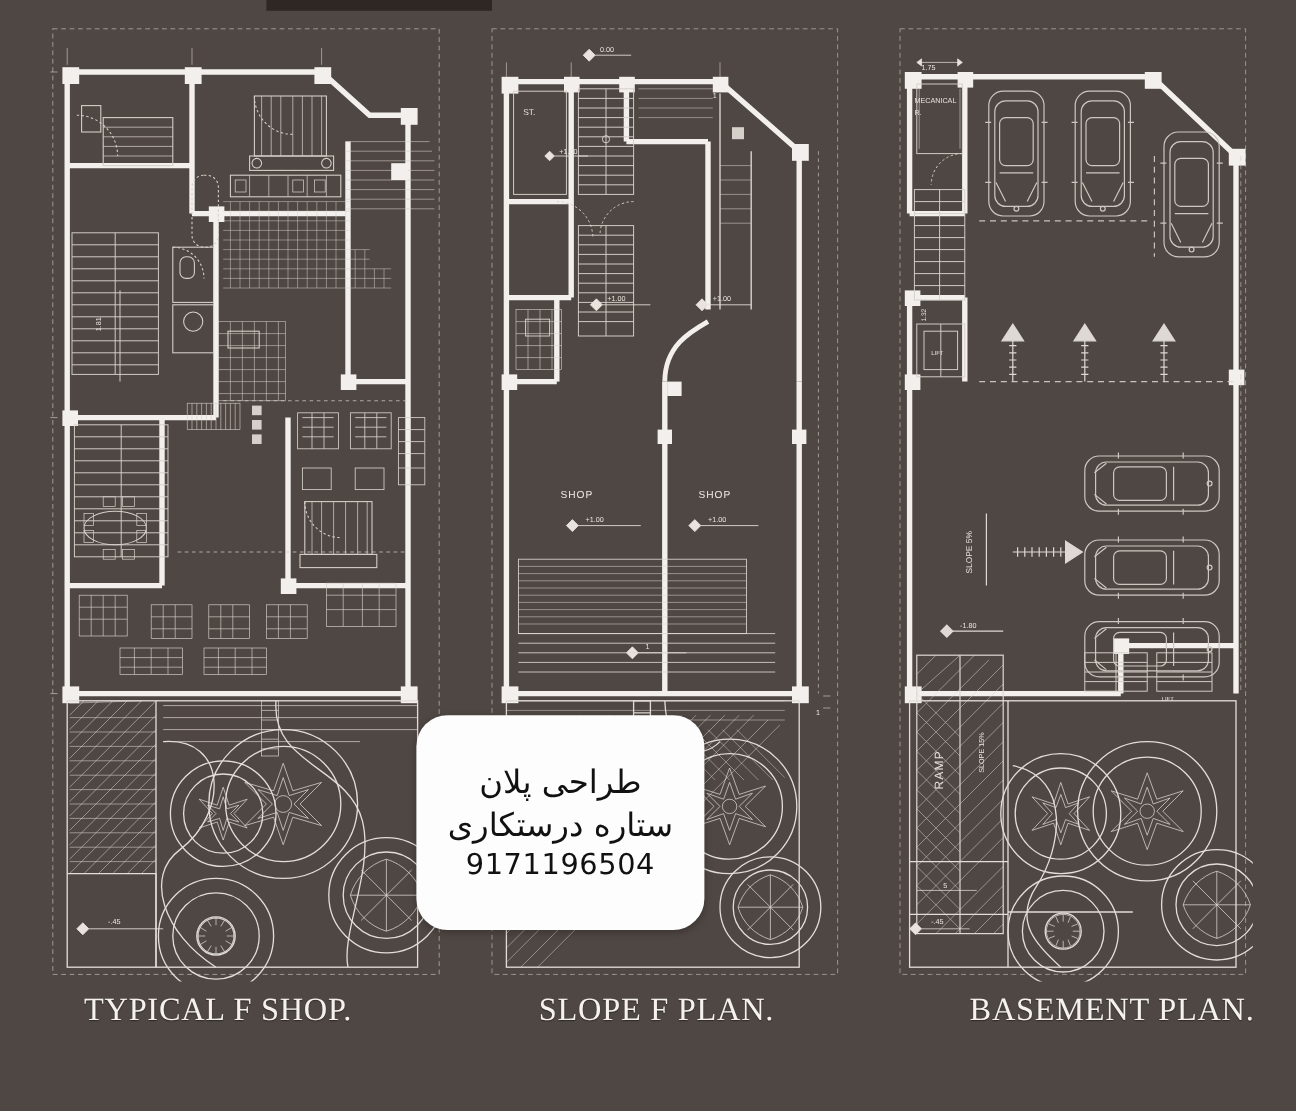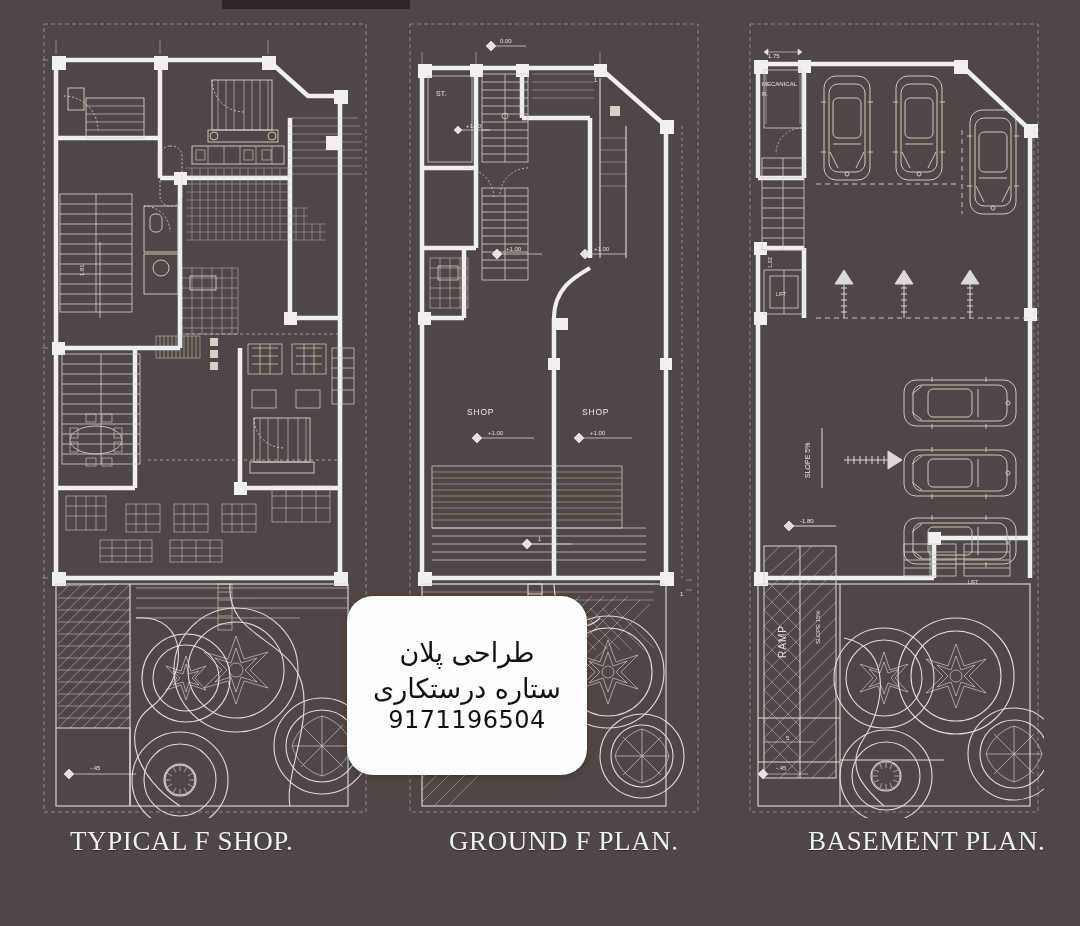--- a/index.html
+++ b/index.html
@@ -682,21 +682,21 @@
         <text x="32" y="752">-.45</text>
       </g>
 
       <g stroke="#cfc9c3" stroke-width="0.6" stroke-dasharray="4 3" opacity=".8">
         <path d="M290 112 V560"></path>
       </g>
     </svg>
   </div>
 
   <div class="caption" id="cap-typical">TYPICAL F SHOP.</div>
-  <div class="caption" id="cap-ground">GROUND F PLAN.</div>
+  <div class="caption" id="cap-ground">SLOPE F PLAN.</div>
   <div class="caption" id="cap-basement">BASEMENT PLAN.</div>
 
   <div class="card">
     <div class="fa">طراحی پلان</div>
     <div class="fa">ستاره درستکاری</div>
     <div class="phone">9171196504</div>
   </div>
 
 </div>
 

